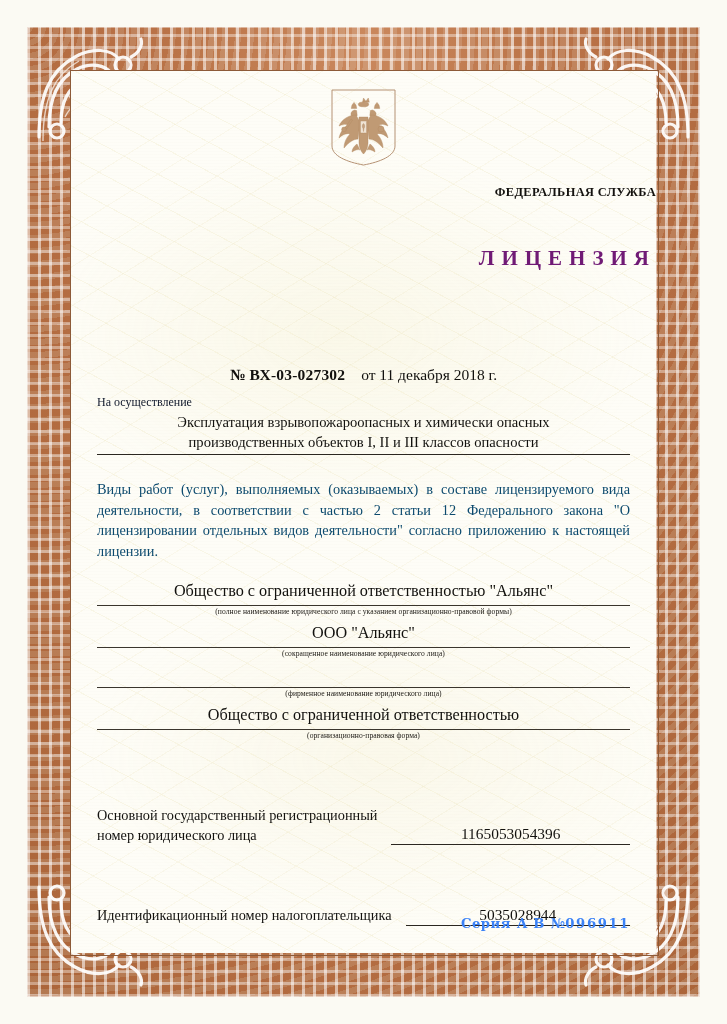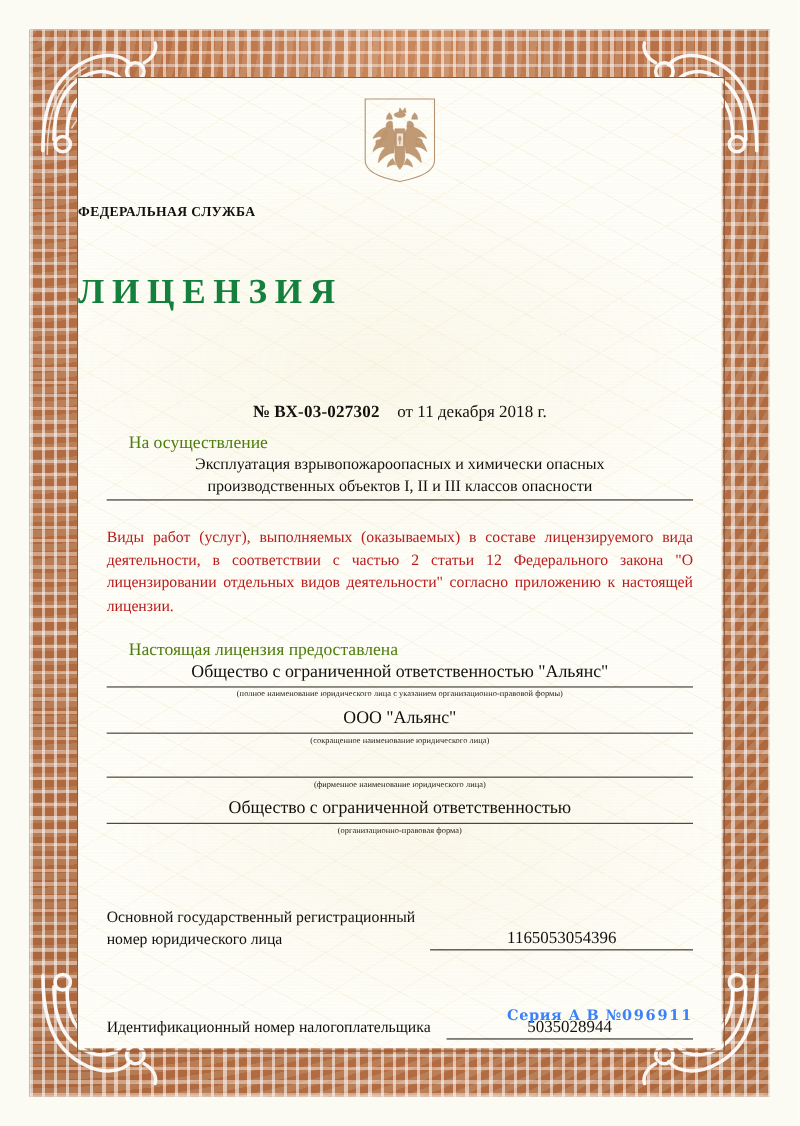--- a/index.html
+++ b/index.html
@@ -70,46 +70,46 @@
   
   #grain{position:absolute;inset:0;pointer-events:none;opacity:.30;
      background:repeating-linear-gradient(0deg,
         rgba(140,130,100,.05) 0 1px, rgba(255,255,255,0) 1px 3px);}
 
   
   #emblem-wrap{position:absolute;left:0;right:0;top:17px;text-align:center;}
   #emblem-shield{display:inline-block;width:67px;height:79px;}
 
   
-  #agency{position:absolute;left:0;right:0;top:112px;text-align:left;
+  #agency{position:absolute;left:0;right:0;top:112px;text-align:right;
       font-weight:bold;font-size:12.4px;letter-spacing:.35px;color:#14120f;
       line-height:19px;}
   #agency .ln2{font-size:12.4px;letter-spacing:.1px;}
 
   
-  #doc-title{position:absolute;left:0;right:0;top:175px;text-align:left;
-      font-weight:bold;font-size:32px;letter-spacing:7px;color:#15803d;}
+  #doc-title{position:absolute;left:0;right:0;top:175px;text-align:right;
+      font-weight:bold;font-size:21px;letter-spacing:7px;color:#701a75;}
 
   
   #numline{position:absolute;left:0;right:0;top:295px;text-align:center;
       font-size:15.5px;color:#12110e;}
   #numline .nsym{font-weight:bold;}
   #numline .lic-no{font-weight:bold;letter-spacing:.2px;}
   #numline .date{margin-left:12px;}
 
   
   #body{position:absolute;left:26px;right:26px;top:322px;}
 
-  .lbl{font-size:16px;color:#4d7c0f;line-height:19px;margin-left:20px;}
+  .lbl{font-size:12px;color:#0f172a;line-height:19px;}
   .activity{font-size:14.6px;color:#12110e;line-height:20px;
             text-align:center;padding:0 10px;}
   .rule{border-bottom:1.4px solid #2b2721;margin-top:2px;}
   .rule-thin{border-bottom:1.1px solid #3a352d;}
 
-  .para{font-size:14.3px;color:#b91c1c;line-height:20.5px;
+  .para{font-size:14.3px;color:#0c4a6e;line-height:20.5px;
         text-align:justify;text-justify:inter-word;}
 
   .org-line{font-size:16.2px;color:#12110e;text-align:center;
             line-height:21px;padding-bottom:1px;}
   .org-blank{height:19px;}
   .caption{font-size:7.6px;color:#23201b;text-align:center;
            line-height:10px;margin-top:1px;margin-bottom:6px;
            letter-spacing:.05px;}
 
   
@@ -256,21 +256,20 @@
       <div class="activity">Эксплуатация взрывопожароопасных и химически опасных</div>
       <div class="activity">производственных объектов I, II и III классов опасности</div>
       <div class="rule"></div>
 
       <div style="height:24px"></div>
 
       <div class="para">Виды  работ (услуг), выполняемых  (оказываемых)  в  составе лицензируемого вида  деятельности, в соответствии с частью 2 статьи 12 Федерального закона "О лицензировании отдельных видов деятельности" согласно приложению к настоящей лицензии.</div>
 
       <div style="height:20px"></div>
 
-      <div class="lbl">Настоящая лицензия предоставлена</div>
 
       <div class="org-line">Общество с ограниченной ответственностью "Альянс"</div>
       <div class="rule rule-thin"></div>
       <div class="caption">(полное наименование юридического лица с указанием организационно-правовой формы)</div>
 
       <div class="org-line">ООО "Альянс"</div>
       <div class="rule rule-thin"></div>
       <div class="caption">(сокращенное наименование юридического лица)</div>
 
       <div class="org-line org-blank"></div>

